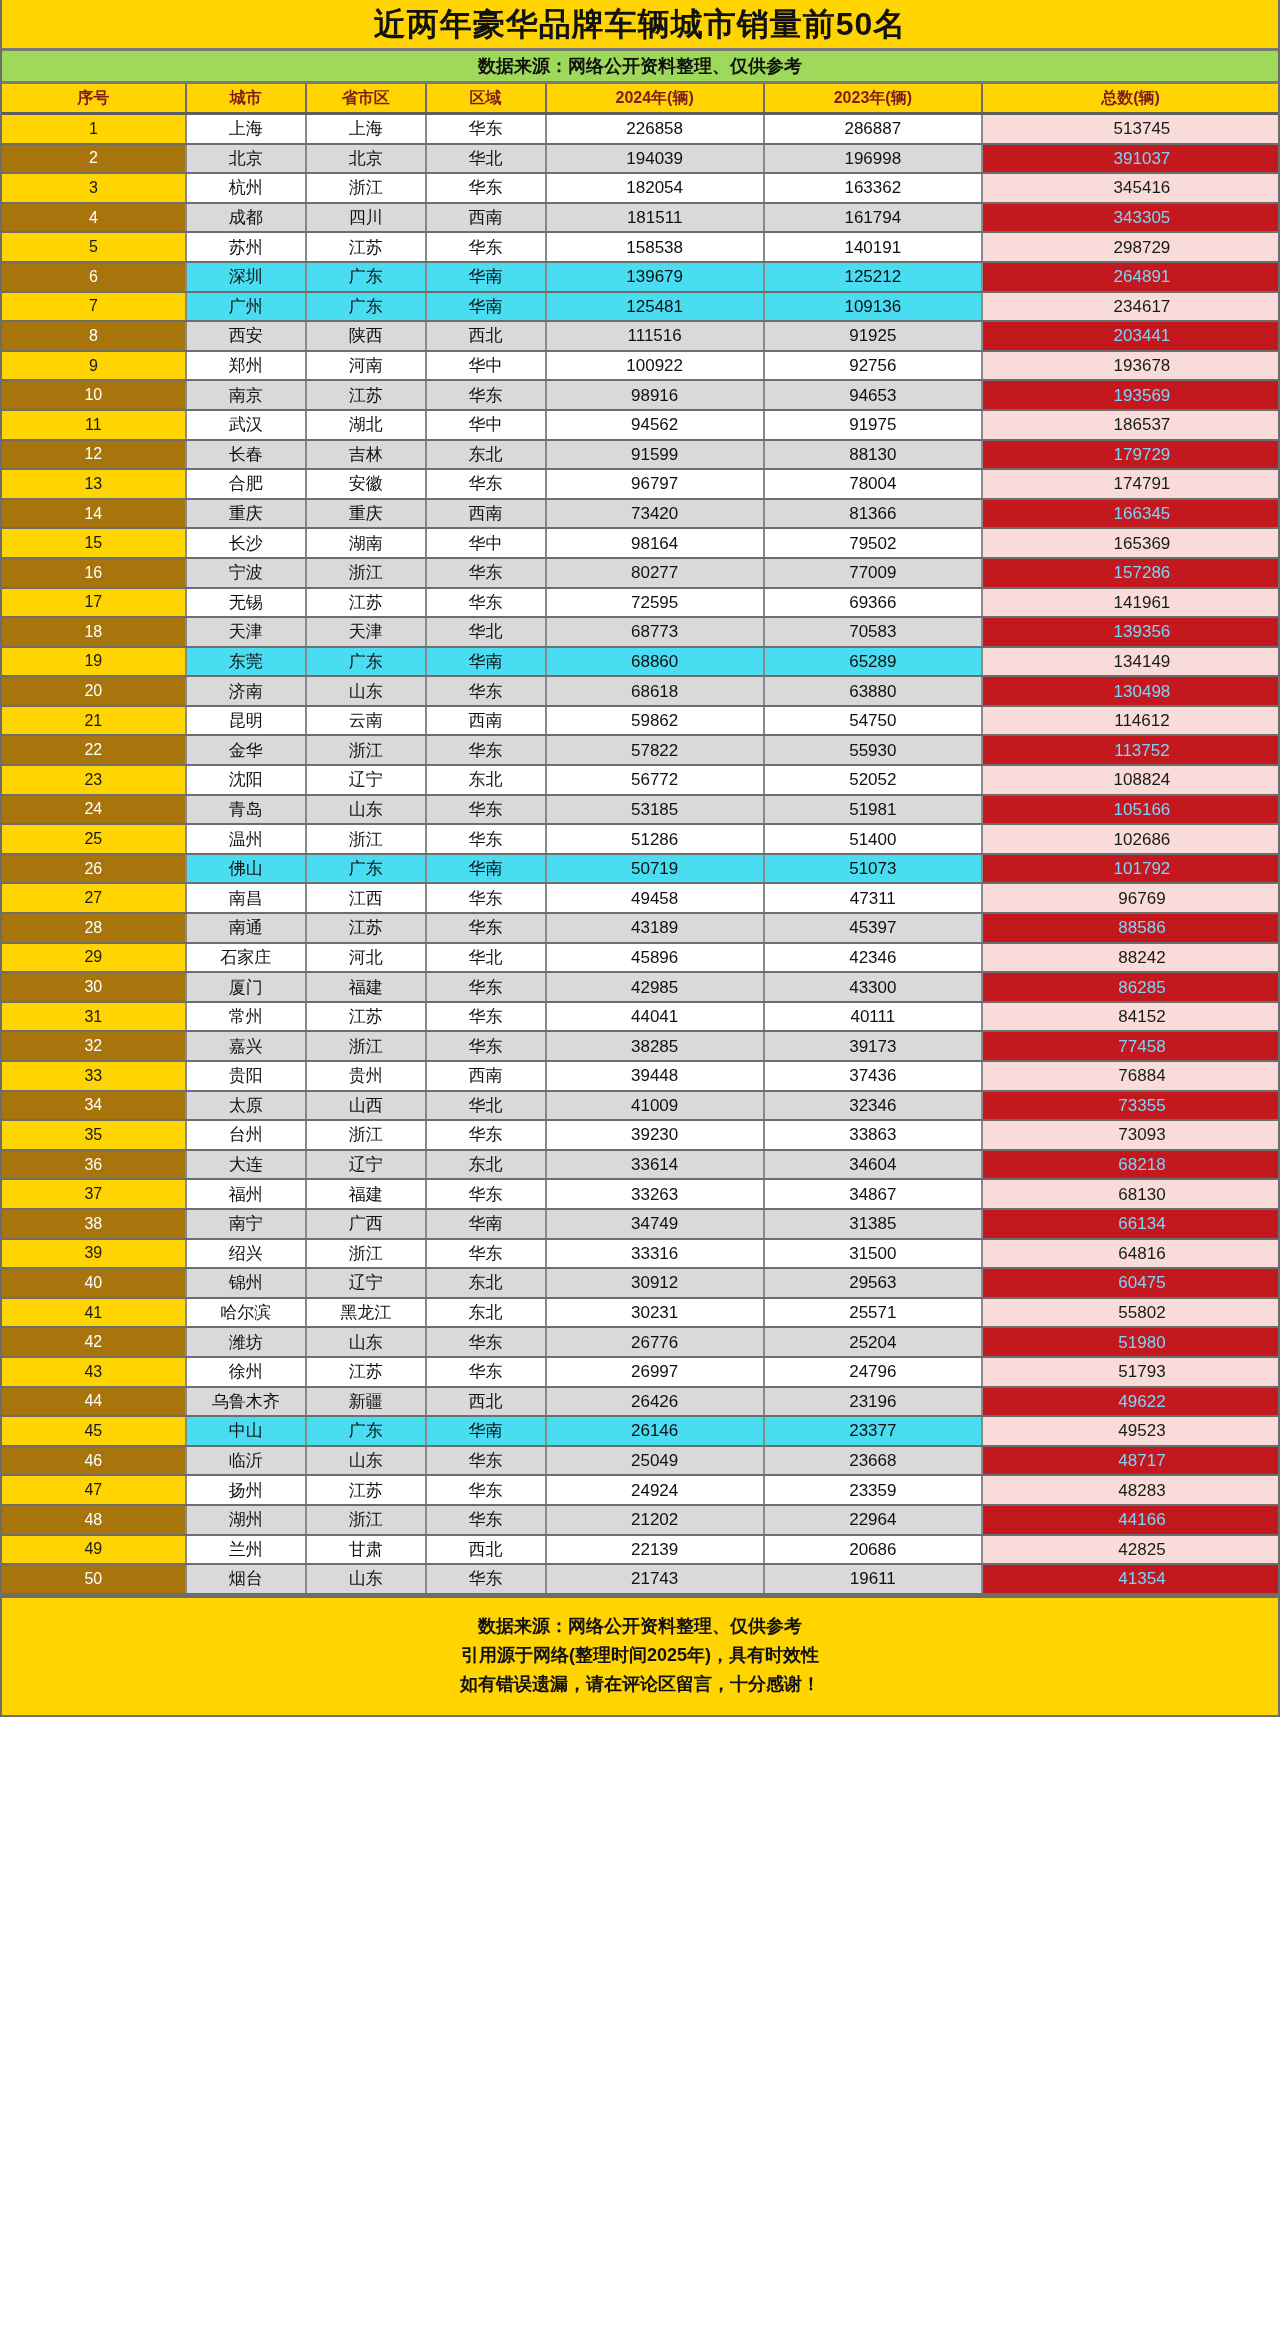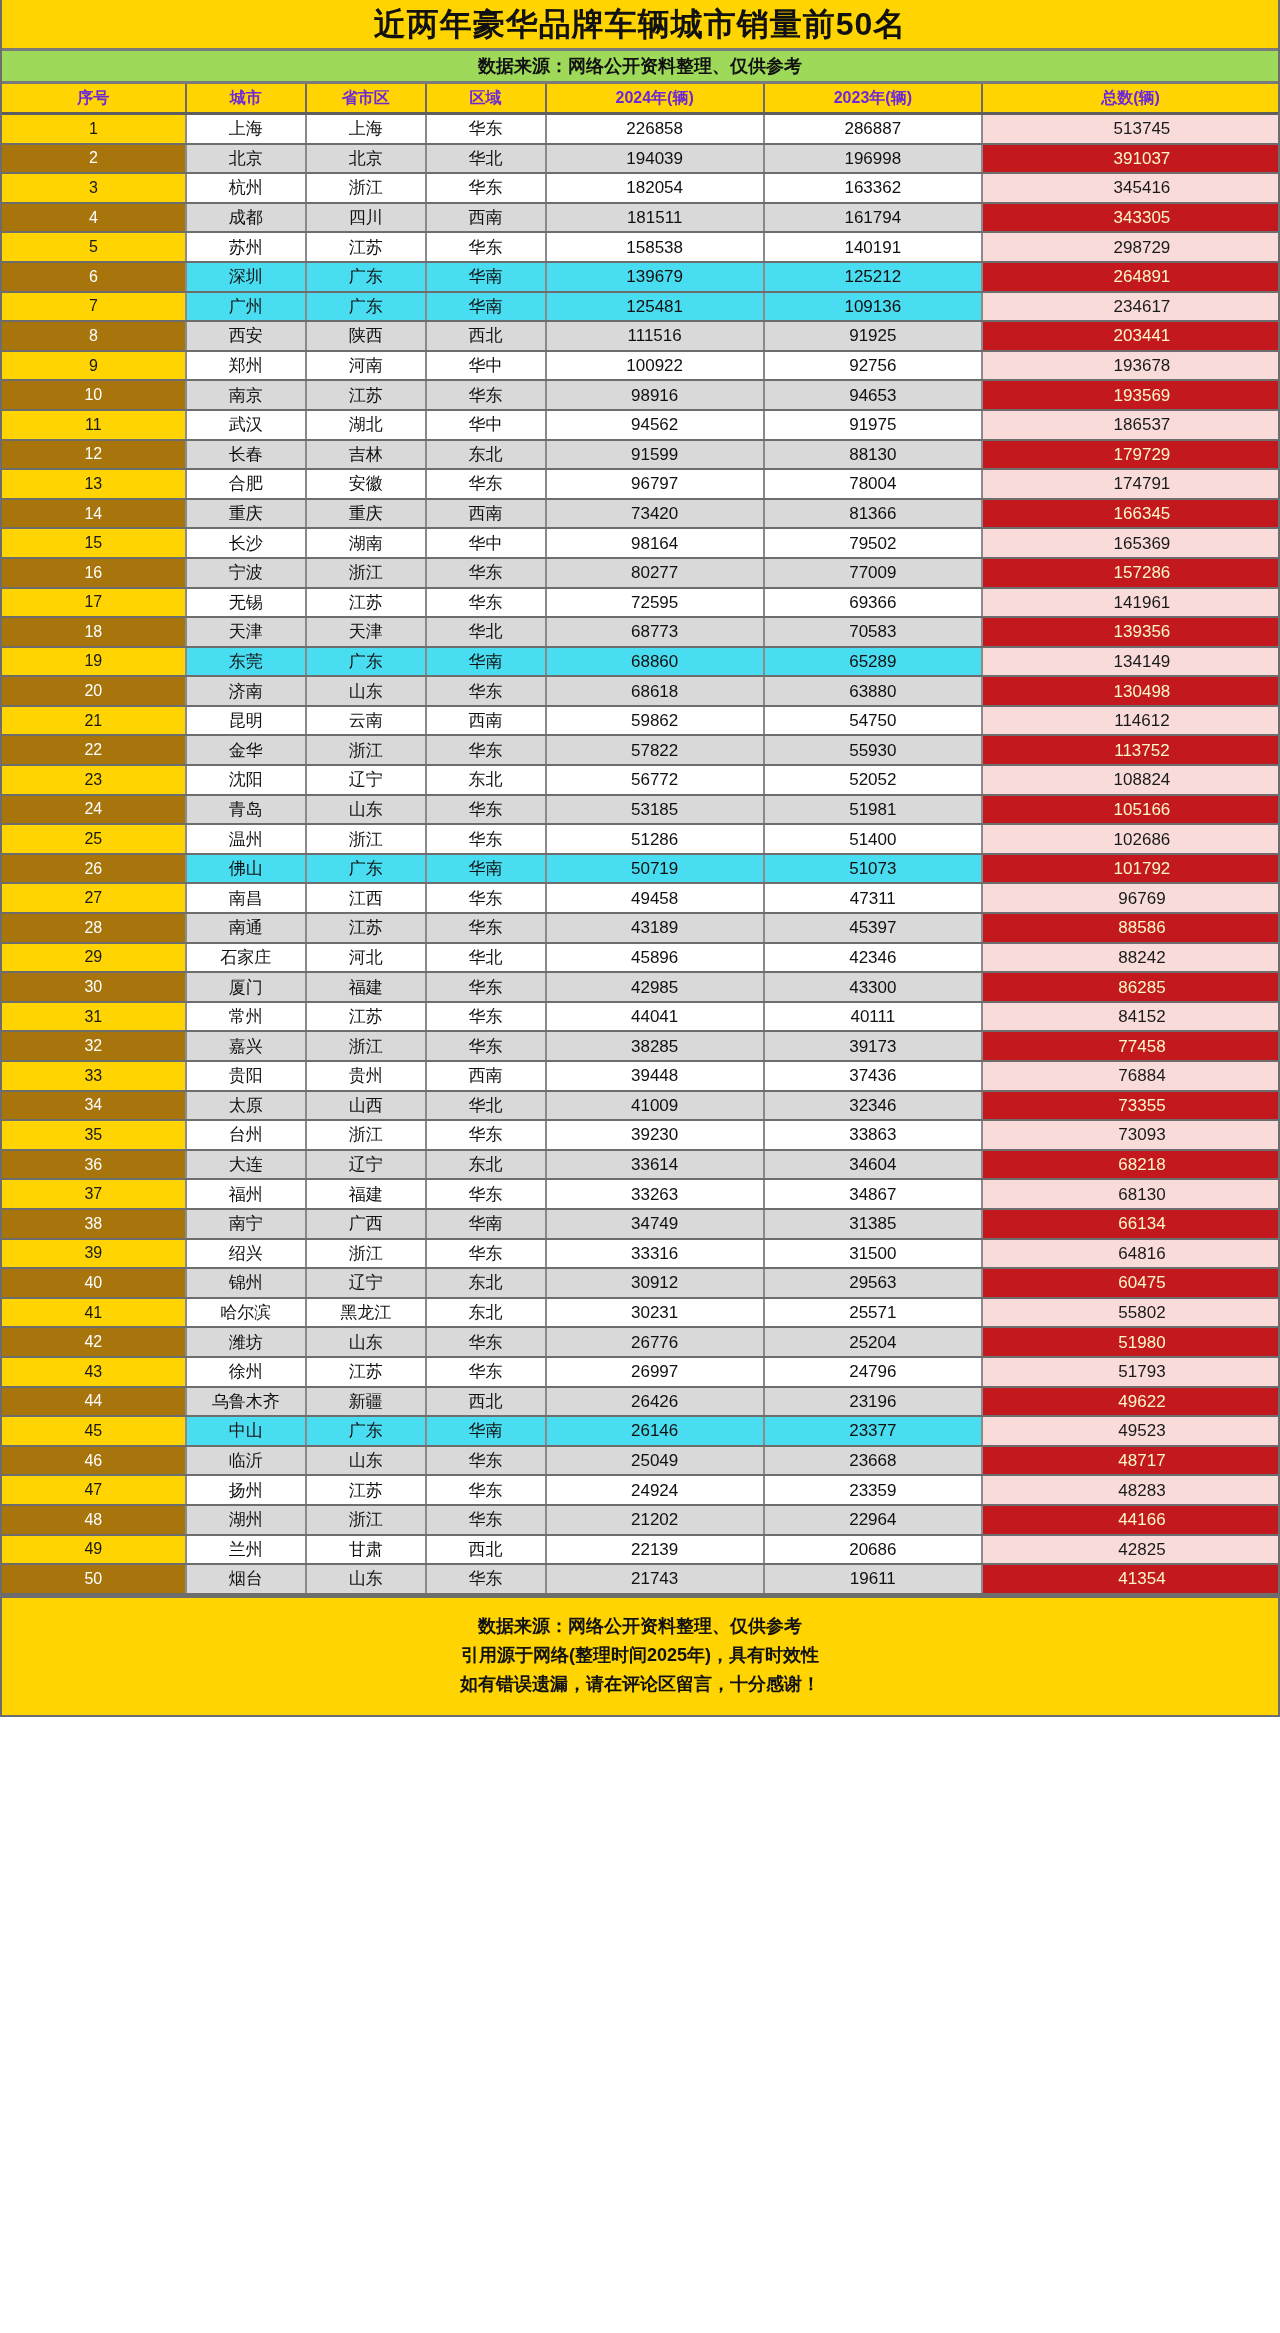--- a/index.html
+++ b/index.html
@@ -60,21 +60,21 @@
   col.c-rank{width:14.4%;}
   col.c-city{width:9.4%;}
   col.c-prov{width:9.4%;}
   col.c-reg{width:9.4%;}
   col.c-y24{width:17.1%;}
   col.c-y23{width:17.1%;}
   col.c-tot{width:23.2%;}
 
   thead th{
     background:#FFD400;
-    color:#6d28d9;
+    color:#7f1d1d;
     font-size:16px;
     font-weight:bold;
     height:28px;
     border-right:2px solid #6d6d6d;
     border-bottom:3px solid #5e5e5e;
     text-align:center;
     padding:0;
     line-height:1;
   }
   thead th:last-child{border-right:none;}
@@ -97,21 +97,21 @@
   td.rank-odd{background:#FFD400;color:#1a1a1a;font-size:16px;}
   td.rank-even{background:#A8740C;color:#ffffff;font-size:16px;}
 
   
   tr.row-odd td.body{background:#ffffff;}
   tr.row-even td.body{background:#d9d9d9;}
   td.cyan{background:#49DDF2 !important;}
 
   
   td.tot-light{background:#F9DCDA;color:#1a1a1a;}
-  td.tot-dark{background:#C3181E;color:#fef9c3;}
+  td.tot-dark{background:#C3181E;color:#7dd3fc;}
 
   
   .footer{
     background:#FFD400;
     border-top:3px solid #6d6d6d;
     padding:14px 0 16px 0;
     text-align:center;
   }
   .footer p{
     margin:0;

